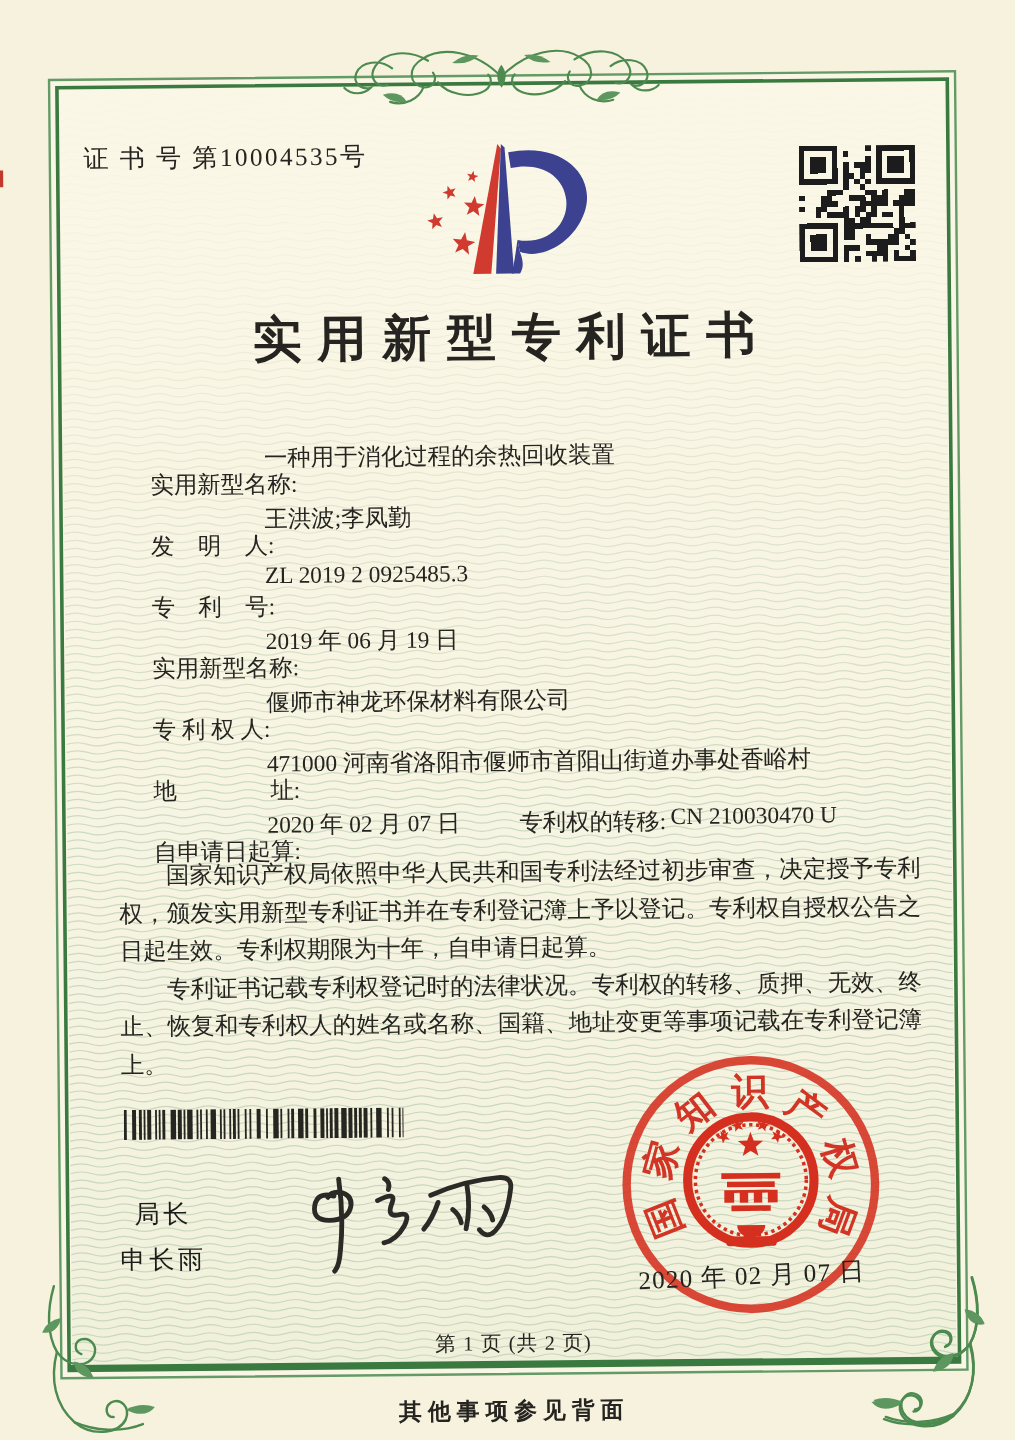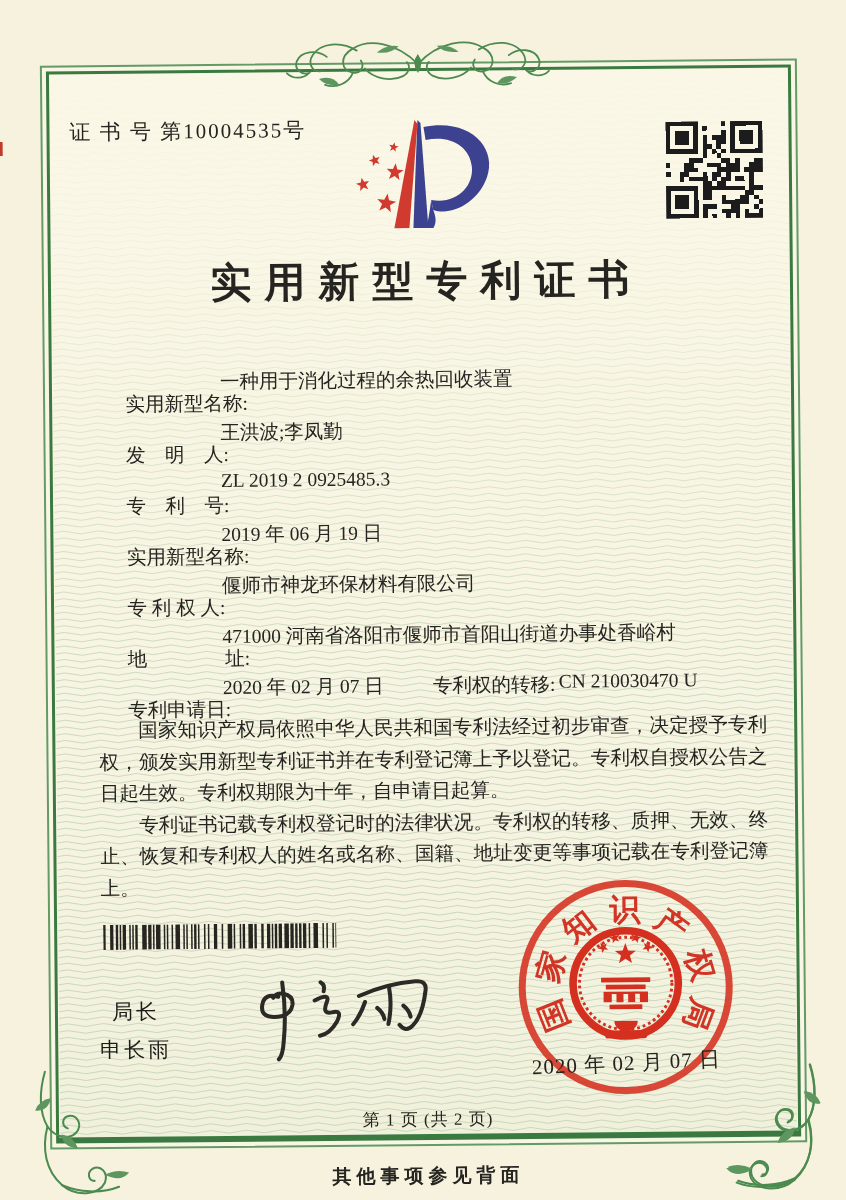--- a/index.html
+++ b/index.html
@@ -398,21 +398,21 @@
     </div>
     <div class="field-row">
       <span class="field-label">专 利 权 人:</span>
       <span class="field-value">偃师市神龙环保材料有限公司</span>
     </div>
     <div class="field-row">
       <span class="field-label">地　　　　址:</span>
       <span class="field-value">471000 河南省洛阳市偃师市首阳山街道办事处香峪村</span>
     </div>
     <div class="grant-row">
-      <span class="field-label">专利申请日:</span>
+      <span class="field-label">自申请日起算:</span>
       <span class="grant-date">2020 年 02 月 07 日</span>
       <span class="grant-no-label">专利权的转移:</span>
       <span class="grant-no">CN 210030470 U</span>
     </div>
   </div>
 
   <div class="paras abs">
     <p>国家知识产权局依照中华人民共和国专利法经过初步审查，决定授予专利权，颁发实用新型专利证书并在专利登记簿上予以登记。专利权自授权公告之日起生效。专利权期限为十年，自申请日起算。</p>
     <p>专利证书记载专利权登记时的法律状况。专利权的转移、质押、无效、终止、恢复和专利权人的姓名或名称、国籍、地址变更等事项记载在专利登记簿上。</p>
   </div>

